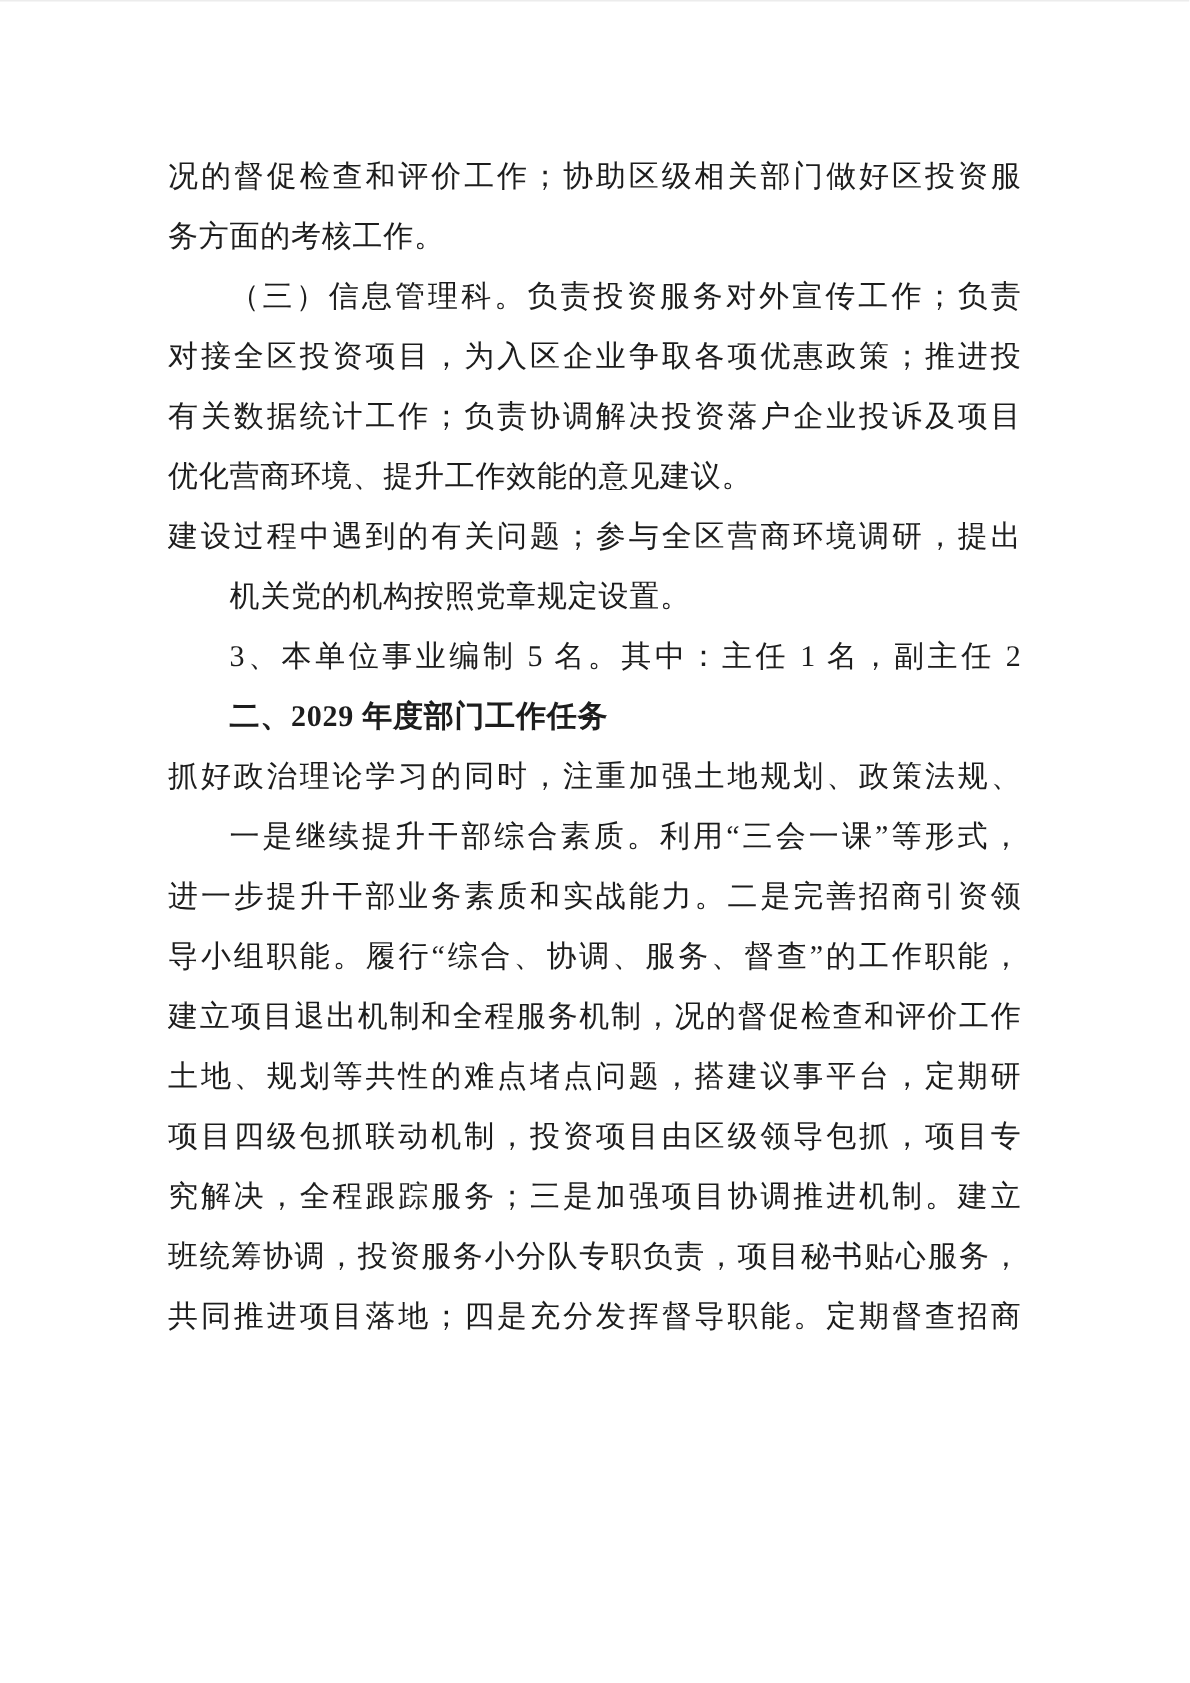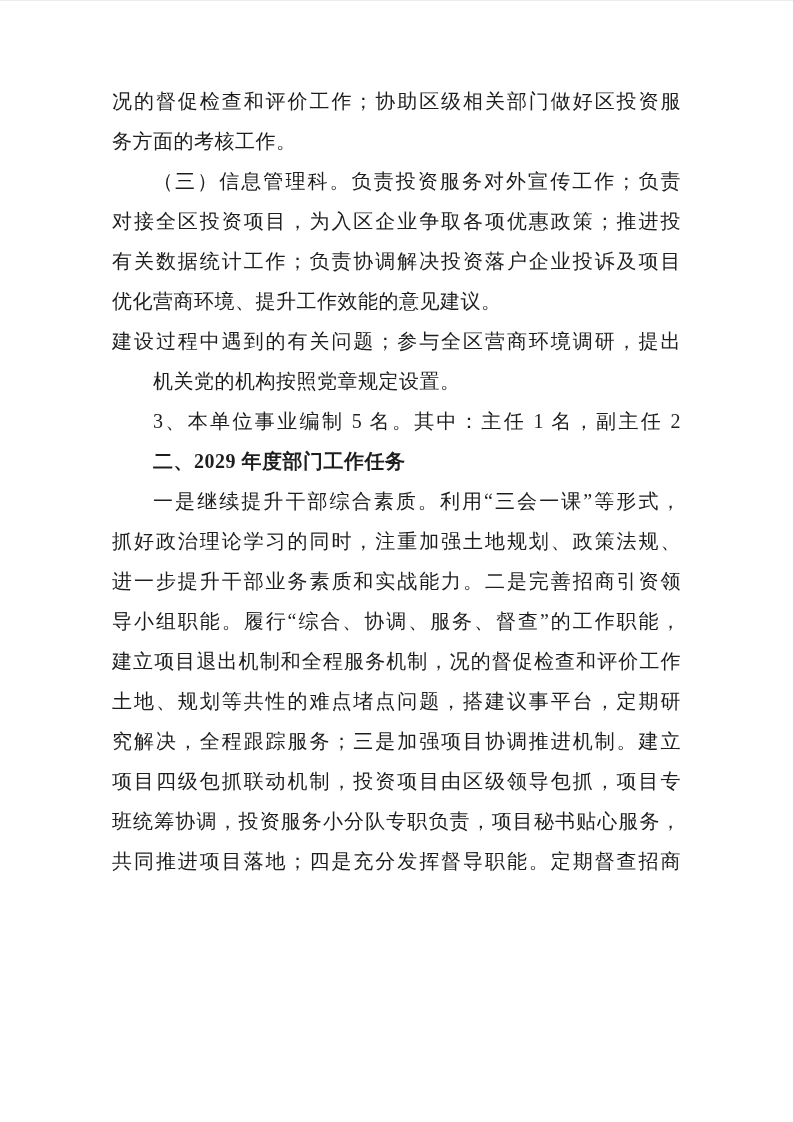--- a/index.html
+++ b/index.html
@@ -14,21 +14,21 @@
     background: #ffffff;
     overflow: hidden;
     border-top: 1px solid #ececec;
     font-family: "Liberation Serif", "DejaVu Serif", serif;
     color: #1d1d1d;
     box-sizing: border-box;
   }
   .content {
     position: absolute;
     left: 112px;
-    top: 80px;
+    top: 97px;
     width: 569px;
   }
   .paragraph {
     margin: 0;
     padding: 0;
   }
   .paragraph.bold .line {
     font-weight: bold;
   }
   .line {
@@ -67,25 +67,25 @@
       <div class="paragraph">
         <div class="line indent">机关党的机构按照党章规定设置。</div>
       </div>
       <div class="paragraph">
         <div class="line fill indent">3、本单位事业编制 5 名。其中：主任 1 名，副主任 2</div>
       </div>
       <div class="paragraph bold">
         <div class="line indent">二、2029 年度部门工作任务</div>
       </div>
       <div class="paragraph">
+        <div class="line fill">抓好政治理论学习的同时，注重加强土地规划、政策法规、</div>
         <div class="line fill indent">一是继续提升干部综合素质。利用“三会一课”等形式，</div>
-        <div class="line fill">抓好政治理论学习的同时，注重加强土地规划、政策法规、</div>
         <div class="line fill">进一步提升干部业务素质和实战能力。二是完善招商引资领</div>
         <div class="line fill">导小组职能。履行“综合、协调、服务、督查”的工作职能，</div>
         <div class="line fill">建立项目退出机制和全程服务机制，况的督促检查和评价工作</div>
         <div class="line fill">土地、规划等共性的难点堵点问题，搭建议事平台，定期研</div>
+        <div class="line fill">项目四级包抓联动机制，投资项目由区级领导包抓，项目专</div>
         <div class="line fill">究解决，全程跟踪服务；三是加强项目协调推进机制。建立</div>
-        <div class="line fill">项目四级包抓联动机制，投资项目由区级领导包抓，项目专</div>
         <div class="line fill">班统筹协调，投资服务小分队专职负责，项目秘书贴心服务，</div>
         <div class="line fill">共同推进项目落地；四是充分发挥督导职能。定期督查招商</div>
       </div>
     </div>
 </div>
 
 </body></html>

